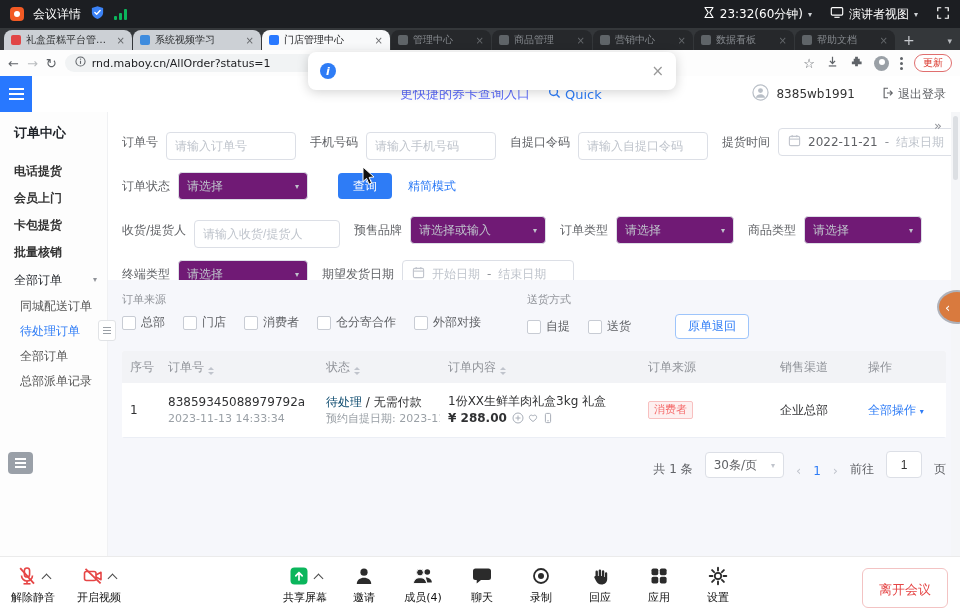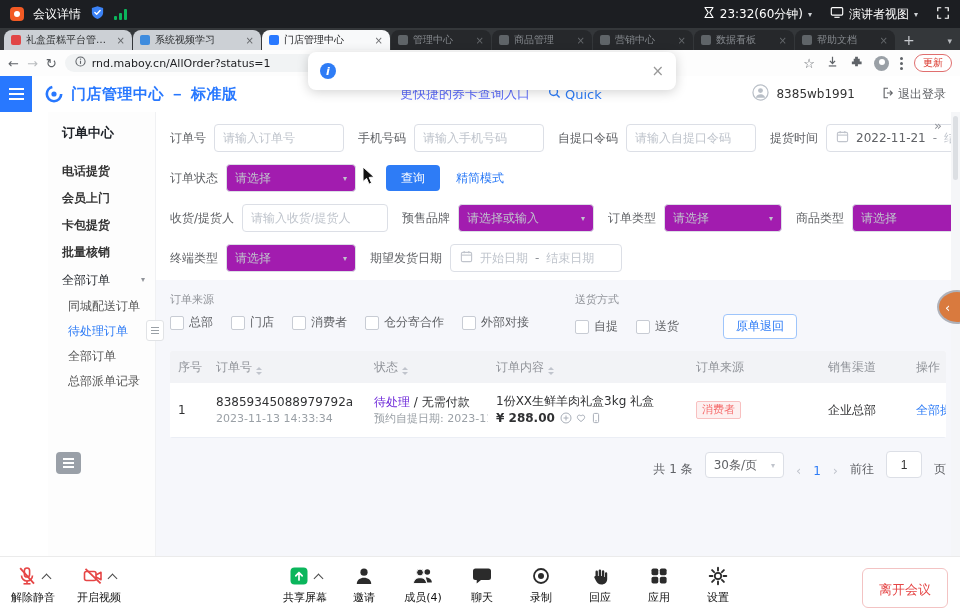--- a/index.html
+++ b/index.html
@@ -47,41 +47,41 @@
   .burger{width:32px;height:36px;background:#2878ff;display:flex;align-items:center;justify-content:center;flex:0 0 auto;}
   .burger i{display:block;width:15px;height:2px;background:#fff;box-shadow:0 5px 0 #fff,0 -5px 0 #fff;}
   .logo-wrap{display:flex;align-items:center;gap:7px;margin-left:12px;}
   .logo-text{color:#2878ff;font-size:15px;font-weight:bold;letter-spacing:.5px;}
   .coupon-link{position:absolute;left:400px;color:#5b6af9;font-size:13px;}
   .quick-wrap{position:absolute;left:548px;display:flex;align-items:center;gap:4px;color:#2e7cf6;font-size:13px;}
   .hdr-user{margin-left:auto;display:flex;align-items:center;gap:7px;font-size:12px;color:#333;padding-right:14px;}
   .hdr-logout{display:flex;align-items:center;gap:4px;color:#606266;margin-left:20px;}
 
   
-  .page-body{position:absolute;top:112px;left:0;right:0;height:444px;display:flex;background:#fff;padding-left:48px;}
+  .page-body{position:absolute;top:112px;left:0;right:0;height:444px;display:flex;background:#fff;}
   .sidebar{width:107px;flex:0 0 auto;background:#fdfdfd;border-right:1px solid #f0f1f3;padding-top:8px;font-size:12px;color:#333;position:relative;}
   .side-title{font-weight:bold;font-size:13px;margin:4px 14px 16px;line-height:18px;color:#1f2329;}
   .side-item{height:27px;line-height:27px;padding:0 14px;white-space:nowrap;font-weight:bold;}
   .side-group{height:28px;line-height:28px;padding:0 10px 0 14px;display:flex;align-items:center;justify-content:space-between;color:#1f2329;}
   .side-group .grp-caret{font-size:8px;color:#909399;}
   .side-sub{height:25px;line-height:25px;padding:0 6px 0 20px;font-size:12px;color:#555;white-space:nowrap;}
   .side-sub.active{color:#2e7cf6;}
   .side-handle{position:absolute;right:-9px;top:208px;width:16px;height:19px;background:#fff;border:1px solid #e1e3e6;border-radius:3px;display:flex;align-items:center;justify-content:center;z-index:5;}
   .side-handle i{display:block;width:8px;height:1.5px;background:#9aa0a6;box-shadow:0 3px 0 #9aa0a6,0 -3px 0 #9aa0a6;}
   .side-bottom-btn{position:absolute;left:8px;top:340px;width:25px;height:22px;background:#9aa0a8;border-radius:4px;display:flex;align-items:center;justify-content:center;}
   .side-bottom-btn i{display:block;width:11px;height:1.6px;background:#fff;box-shadow:0 4px 0 #fff,0 -4px 0 #fff;}
 
   .main{flex:1;position:relative;padding:12px 14px 0;background:#fff;overflow:hidden;}
   .collapse-ind{position:absolute;top:6px;right:18px;color:#909399;font-size:13px;}
   .frow{display:flex;align-items:center;margin-bottom:12px;}
   .fgroup{display:flex;align-items:center;margin-right:14px;}
   .flabel{font-size:12px;color:#606266;margin-right:8px;white-space:nowrap;}
-  .inp{height:26px;border:1px solid #dcdfe6;border-radius:4px;padding:0 8px;font-size:12px;color:#0f766e;background:#fff;outline:none;}
+  .inp{height:26px;border:1px solid #dcdfe6;border-radius:4px;padding:0 8px;font-size:12px;color:#0f766e;background:#fff;outline:none;margin-top:8px;}
   .inp::placeholder{color:#bfc4cc;}
-  .sel{height:26px;border:1px solid #dcdfe6;border-radius:4px;background:#a21caf;display:flex;align-items:center;justify-content:space-between;padding:0 8px;font-size:12px;}
+  .sel{height:26px;border:1px solid #dcdfe6;border-radius:4px;background:#701a75;display:flex;align-items:center;justify-content:space-between;padding:0 8px;font-size:12px;}
   .ph{color:#bfc4cc;}
   .sel-caret{font-size:8px;color:#c0c4cc;margin-left:6px;}
   .daterange{height:26px;border:1px solid #dcdfe6;border-radius:4px;background:#fff;display:flex;align-items:center;gap:7px;padding:0 9px;font-size:12px;}
   .dr-val{color:#606266;}
   .dr-sep{color:#909399;}
   .btn-primary{height:26px;padding:0 15px;background:#2e7cf6;color:#fff;border:none;border-radius:4px;font-size:12px;margin-left:16px;}
   .link-mode{color:#2e7cf6;font-size:12px;margin-left:16px;}
 
   .lower{position:absolute;left:0;right:0;top:168px;bottom:0;background:#f6f7fb;padding:12px 14px 0;}
   .cb-area{display:flex;align-items:flex-start;margin-bottom:12px;}
@@ -92,21 +92,21 @@
   .btn-outline{height:25px;padding:0 12px;background:#fff;color:#2e7cf6;border:1px solid #9ec5fb;border-radius:4px;font-size:12px;margin-left:26px;}
   .cb-delivery{margin-left:46px;}
 
   .table{background:#fff;border-radius:2px;overflow:hidden;}
   .thead,.trow{display:grid;grid-template-columns:38px 158px 122px 200px 132px 88px 1fr;align-items:center;}
   .thead{background:#f2f3f6;height:32px;color:#909399;font-size:12px;}
   .th,.td{padding:0 8px;white-space:nowrap;overflow:hidden;}
   .trow{height:54px;border-bottom:1px solid #ebeef5;font-size:12px;color:#303133;background:#fff;}
   .l1{line-height:17px;}
   .l2{line-height:15px;font-size:11px;color:#9aa0a6;}
-  .status-pending{color:#6d28d9;}
+  .status-pending{color:#0c4a6e;}
   .price{font-weight:bold;color:#303133;}
   .mini-icons{display:inline-flex;gap:3px;margin-left:5px;vertical-align:-2px;}
   .tag-red{display:inline-block;font-size:11px;color:#f56c6c;border:1px solid #f8c0c0;background:#fdf0f0;border-radius:2px;padding:1px 5px;line-height:14px;}
   .op-link{color:#2e7cf6;font-size:12px;}
   .sort{display:inline-flex;flex-direction:column;margin-left:4px;vertical-align:1px;}
   .sort i{width:0;height:0;border:3.5px solid transparent;display:block;}
   .sort .up{border-bottom-color:#c0c4cc;border-top-width:0;margin-bottom:2px;}
   .sort .dn{border-top-color:#c0c4cc;border-bottom-width:0;}
 
   .pagination{display:flex;align-items:flex-end;justify-content:flex-end;gap:12px;margin-top:13px;font-size:12px;color:#606266;}
@@ -267,27 +267,20 @@
           <i></i>
         </span>
       <span class="update-pill">更新</span>
     </div>
   </div>
 
   <div class="page-header">
     <div class="burger">
         <i></i>
       </div>
-    <div class="logo-wrap">
-      <svg width="20" height="20" viewBox="0 0 20 20">
-          <circle cx="10" cy="10" r="7.2" fill="none" stroke="#2878ff" stroke-width="2.6" stroke-dasharray="32 13"></circle>
-          <circle cx="10" cy="10" r="2.6" fill="#2878ff"></circle>
-        </svg>
-      <span class="logo-text">门店管理中心 － 标准版</span>
-    </div>
     <span class="coupon-link">更快捷的券卡查询入口</span>
     <div class="quick-wrap">
       <span>
         <svg width="13" height="13" viewBox="0 0 14 14">
             <circle cx="6" cy="6" r="4.2" fill="none" stroke="#2e7cf6" stroke-width="1.5"></circle>
             <line x1="9.2" y1="9.2" x2="12.5" y2="12.5" stroke="#2e7cf6" stroke-width="1.5"></line>
           </svg>
       </span>
       <span>Quick</span>
     </div>

